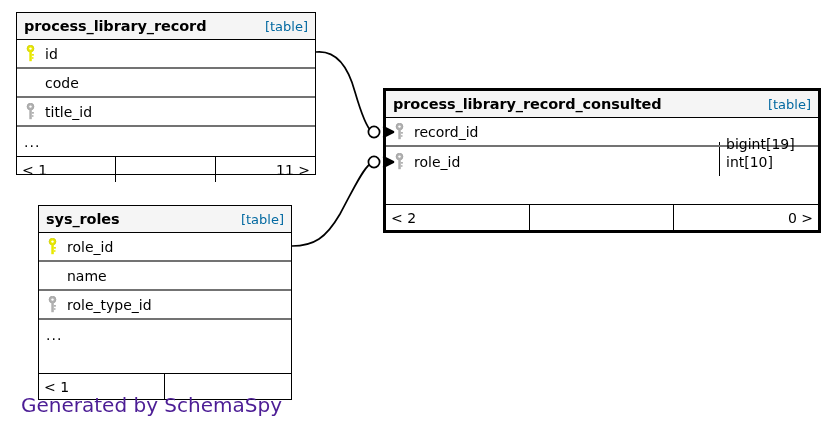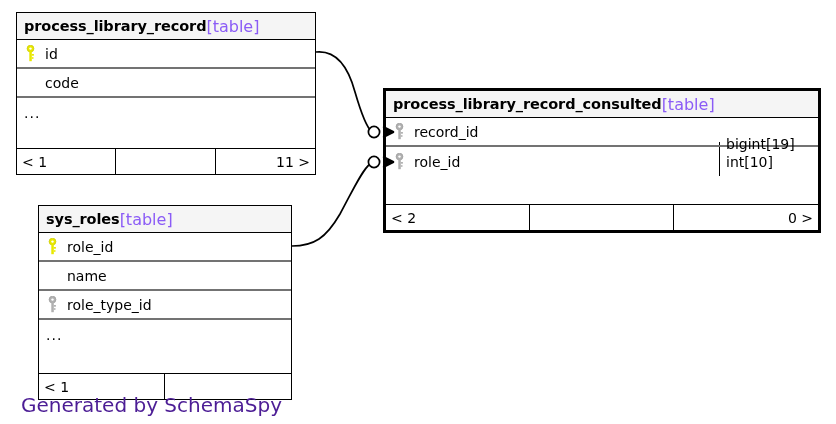--- a/index.html
+++ b/index.html
@@ -29,35 +29,36 @@
 
   .entity-inner {
     display: flex;
     flex-direction: column;
     height: 100%;
   }
 
   .ent-header {
     display: flex;
     align-items: center;
+    justify-content: space-between;
     background: #f5f5f5;
     border-bottom: 1px solid #000000;
     padding: 0 7px;
     height: 26px;
     flex: 0 0 auto;
   }
   .ent-title {
     font-weight: bold;
     font-size: 14.5px;
     letter-spacing: -0.1px;
     white-space: nowrap;
   }
   .ent-kind {
-    font-size: 16px;
-    color: #8b5cf6;
+    font-size: 13px;
+    color: #0369a1;
     white-space: nowrap;
   }
 
   .ent-rows {
     flex: 1 1 auto;
     display: flex;
     flex-direction: column;
   }
 
   .ent-row {
@@ -168,20 +169,32 @@
           </svg>
         </span>
         <span class="cell-name">id</span>
       </div>
 
       <div class="ent-row">
         <span class="cell-key"></span>
         <span class="cell-name">code</span>
       </div>
 
+      <div class="ent-row">
+        <span class="cell-key">
+          <svg class="key-icon" width="11" height="17" viewBox="0 0 11 17" aria-hidden="true">
+            <circle cx="5.5" cy="3.6" r="3.4" fill="#b0b0b0" stroke="#9a9a9a" stroke-width="0.7"></circle>
+            <circle cx="5.5" cy="3.6" r="1.2" fill="#ffffff"></circle>
+            <rect x="4.3" y="5.6" width="2.5" height="10.6" fill="#b0b0b0"></rect>
+            <rect x="6.8" y="9.0" width="2.1" height="1.7" fill="#b0b0b0"></rect>
+            <rect x="6.8" y="12.2" width="1.7" height="1.6" fill="#b0b0b0"></rect>
+          </svg>
+        </span>
+        <span class="cell-name">title_id</span>
+      </div>
 
       <div class="ent-row ellipsis">
         <span class="cell-name" style="padding-left:7px;">...</span>
       </div>
 
     </div>
     <div class="ent-footer">
       <span class="foot-cell left">&lt; 1</span>
       <span class="foot-cell"></span>
       <span class="foot-cell">11 &gt;</span>

